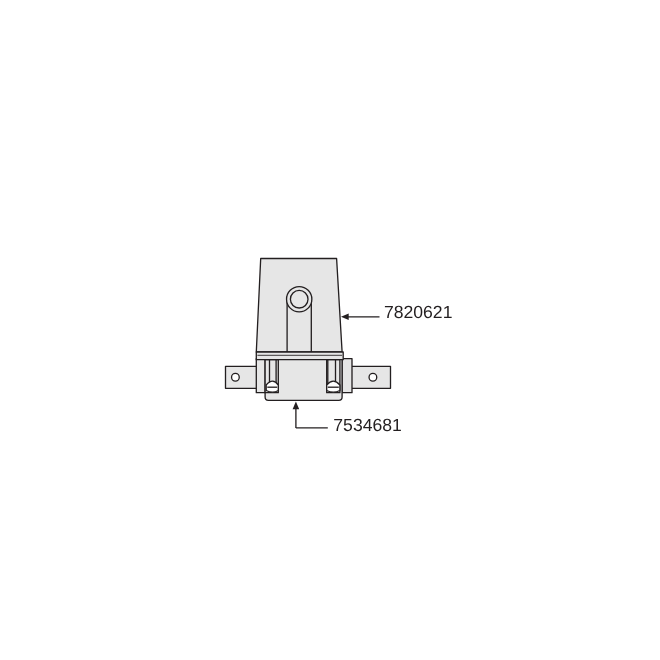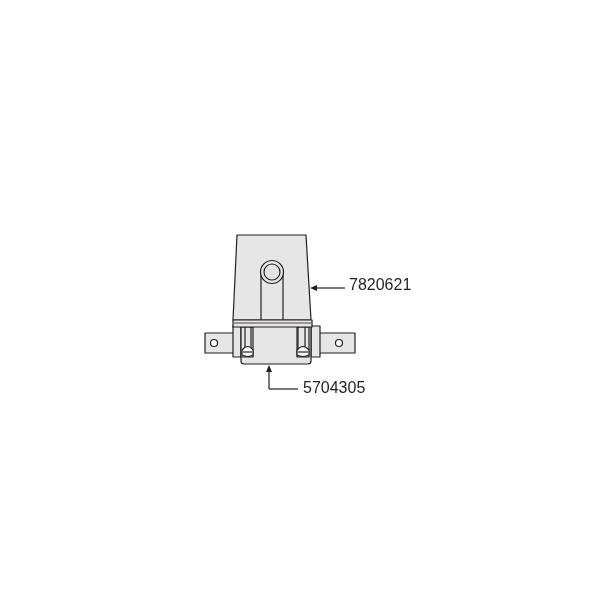--- a/index.html
+++ b/index.html
@@ -76,14 +76,14 @@
       <path d="M269 365 L266 372 L272 372 Z" stroke="none"></path>
     </g>
   </g>
 </svg>
 
 <div id="callout-top" class="callout">
   <div>7820621</div>
 </div>
 
 <div id="callout-bottom" class="callout">
-  <div>5704305</div>
+  <div>7534681</div>
 </div>
 
 </body></html>

